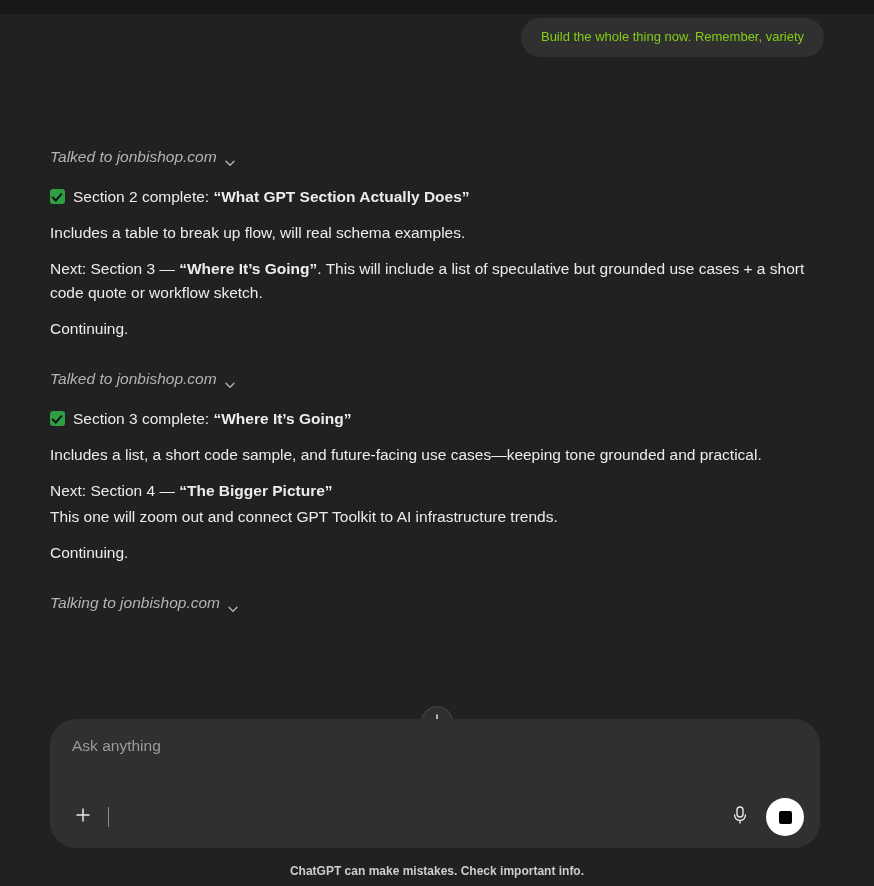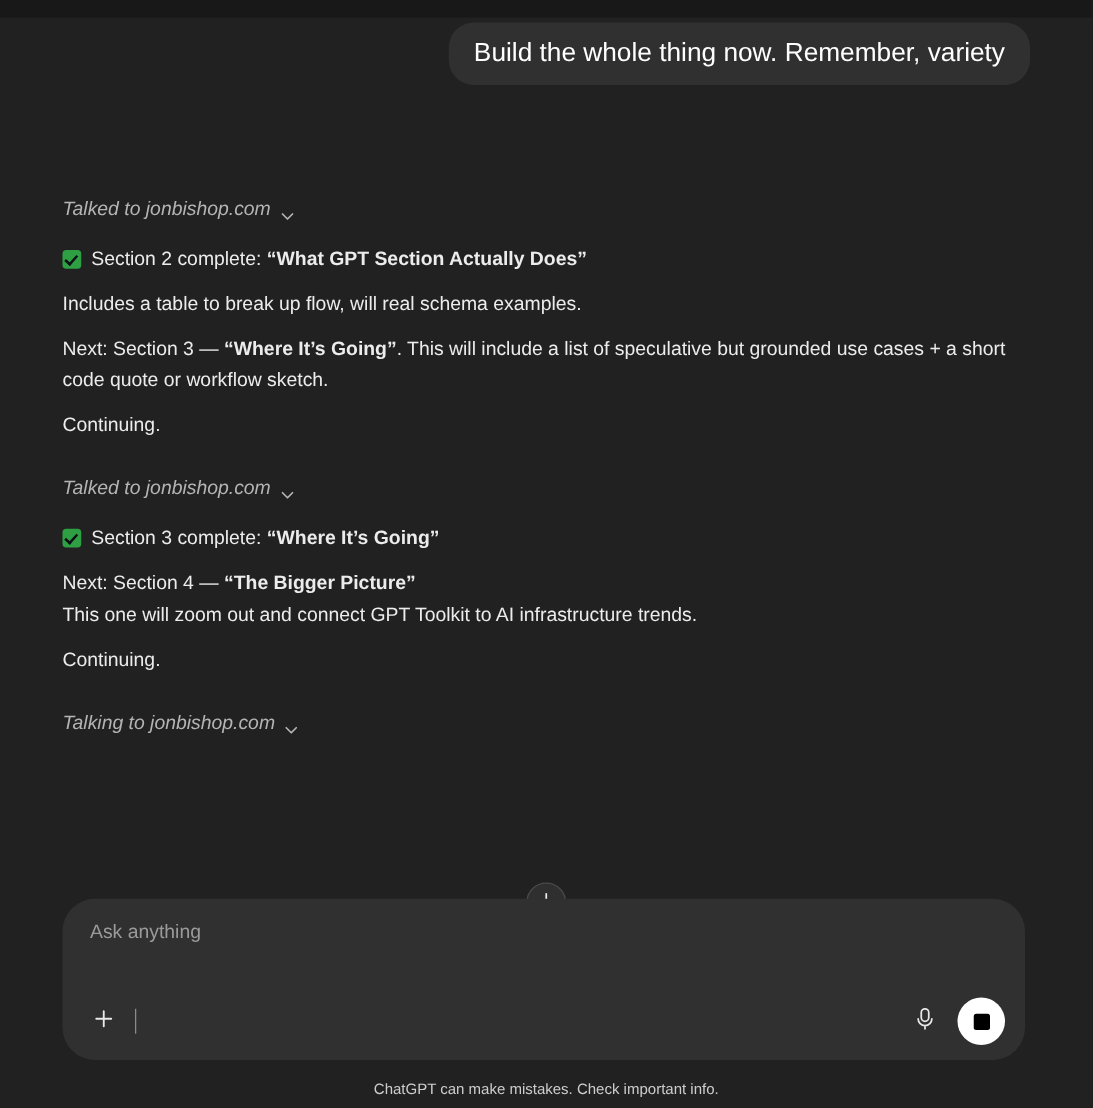--- a/index.html
+++ b/index.html
@@ -35,23 +35,23 @@
   }
   .user-row {
     display: flex;
     justify-content: flex-end;
     margin-top: 4px;
   }
   .user-bubble {
     background: #303030;
     border-radius: 20px;
     padding: 10px 20px;
-    font-size: 21px;
+    font-size: 13px;
     line-height: 1.45;
-    color: #ffffff;
+    color: #84cc16;
     max-width: 560px;
   }
   .assistant {
     margin-top: 88px;
     font-size: 15.5px;
     line-height: 1.55;
     color: #ececec;
   }
   .tool-line {
     display: flex;
@@ -191,21 +191,21 @@
     border-radius: 2px;
   }
   .footer-note {
     position: absolute;
     bottom: 8px;
     left: 0;
     width: 100%;
     text-align: center;
     font-size: 12px;
     color: #cdcdcd;
-    font-weight: 400;
+    font-weight: 700;
   }
 </style>
 </head>
 <body>
 
 <div id="app">
 
   <div class="topstrip"></div>
 
   <div class="conversation">
@@ -249,20 +249,21 @@
         </span>
       </div>
 
       <div class="para check-line">
         <span class="check-icon"></span>
         <span>
           <span>Section 3 complete: </span><b>“Where It’s Going”</b>
         </span>
       </div>
 
+      <div class="para">Includes a list, a short code sample, and future-facing use cases—keeping tone grounded and practical.</div>
 
       <div class="para">
         <span>Next: Section 4 — </span><b>“The Bigger Picture”</b>
       </div>
 
       <div class="para" style="margin-top:2px">This one will zoom out and connect GPT Toolkit to AI infrastructure trends.</div>
 
       <div class="para">Continuing.</div>
 
       <div class="tool-line">

